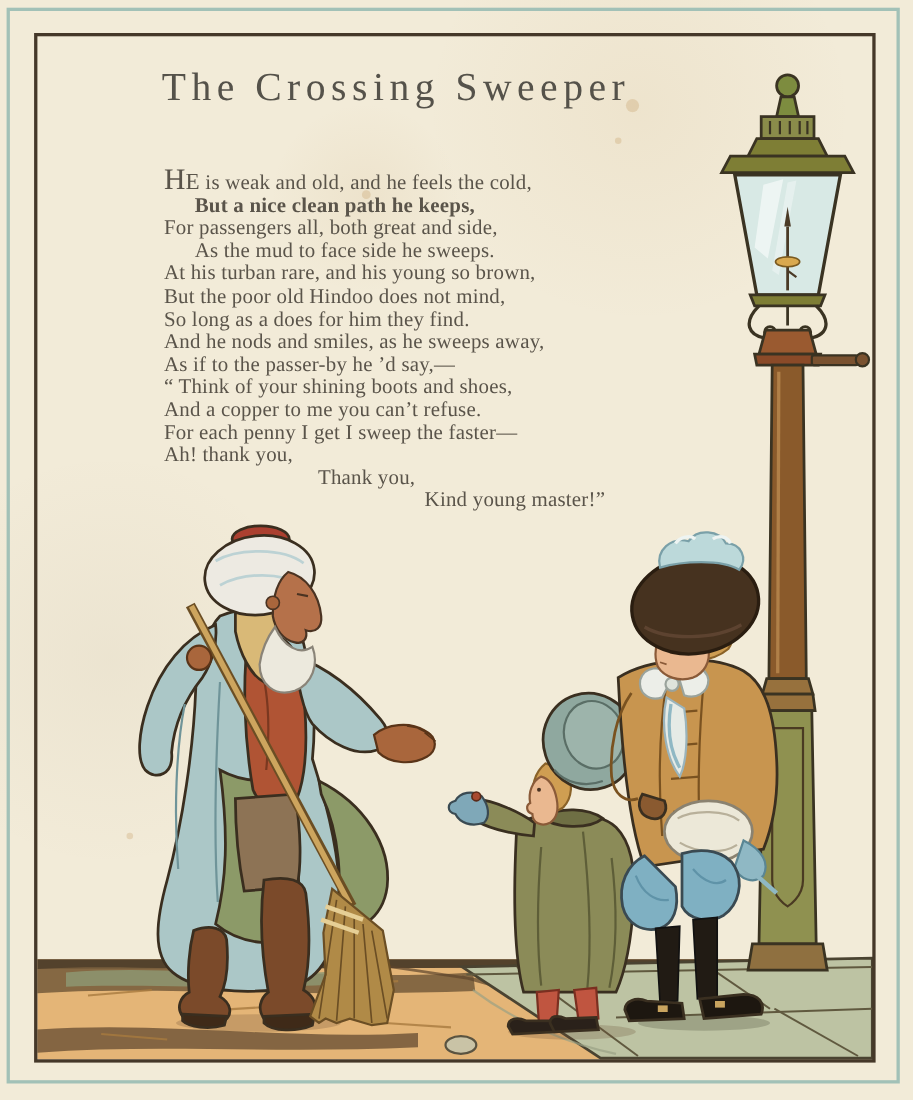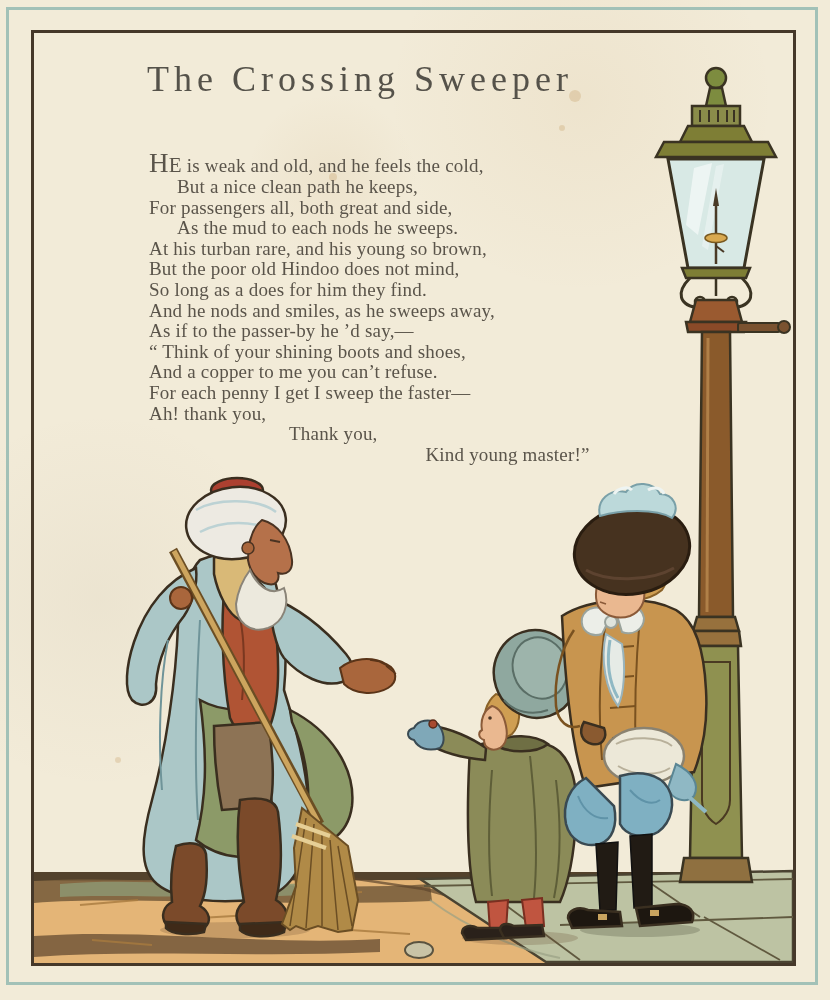--- a/index.html
+++ b/index.html
@@ -225,27 +225,27 @@
     <path d="M614,494 C618,488 628,486 632,490 M648,490 C654,486 662,488 664,494" stroke="#eef4f2" stroke-width="3" fill="none"></path>
   </g>
 </svg>
 
 <div class="dark-frame"></div>
 
 <div class="page-title">The Crossing Sweeper</div>
 
 <div class="poem">
     <div class="poem-line"><span class="lead-h">H</span><span class="lead-e">E</span><span> is weak and old, and he feels the cold,</span></div>
-    <div class="poem-line" style="padding-left: 28px;">But a nice clean path he keeps,</div>
+    <div class="poem-line" style="padding-left: 28px; font-weight: bold;">But a nice clean path he keeps,</div>
     <div class="poem-line">For passengers all, both great and side,</div>
-    <div class="poem-line" style="padding-left: 28px;">As the mud to each nods he sweeps.</div>
+    <div class="poem-line" style="padding-left: 28px;">As the mud to face side he sweeps.</div>
     <div class="poem-line">At his turban rare, and his young so brown,</div>
     <div class="poem-line">But the poor old Hindoo does not mind,</div>
     <div class="poem-line">So long as a does for him they find.</div>
     <div class="poem-line">And he nods and smiles, as he sweeps away,</div>
     <div class="poem-line">As if to the passer-by he ’d say,—</div>
     <div class="poem-line">“ Think of your shining boots and shoes,</div>
     <div class="poem-line">And a copper to me you can’t refuse.</div>
     <div class="poem-line">For each penny I get I sweep the faster—</div>
     <div class="poem-line">Ah! thank you,</div>
     <div class="poem-line" style="padding-left: 140px;">Thank you,</div>
-    <div class="poem-line" style="padding-left: 237px; text-align: center;">Kind young master!”</div>
+    <div class="poem-line" style="padding-left: 237px;">Kind young master!”</div>
   </div>
 
 </body></html>

